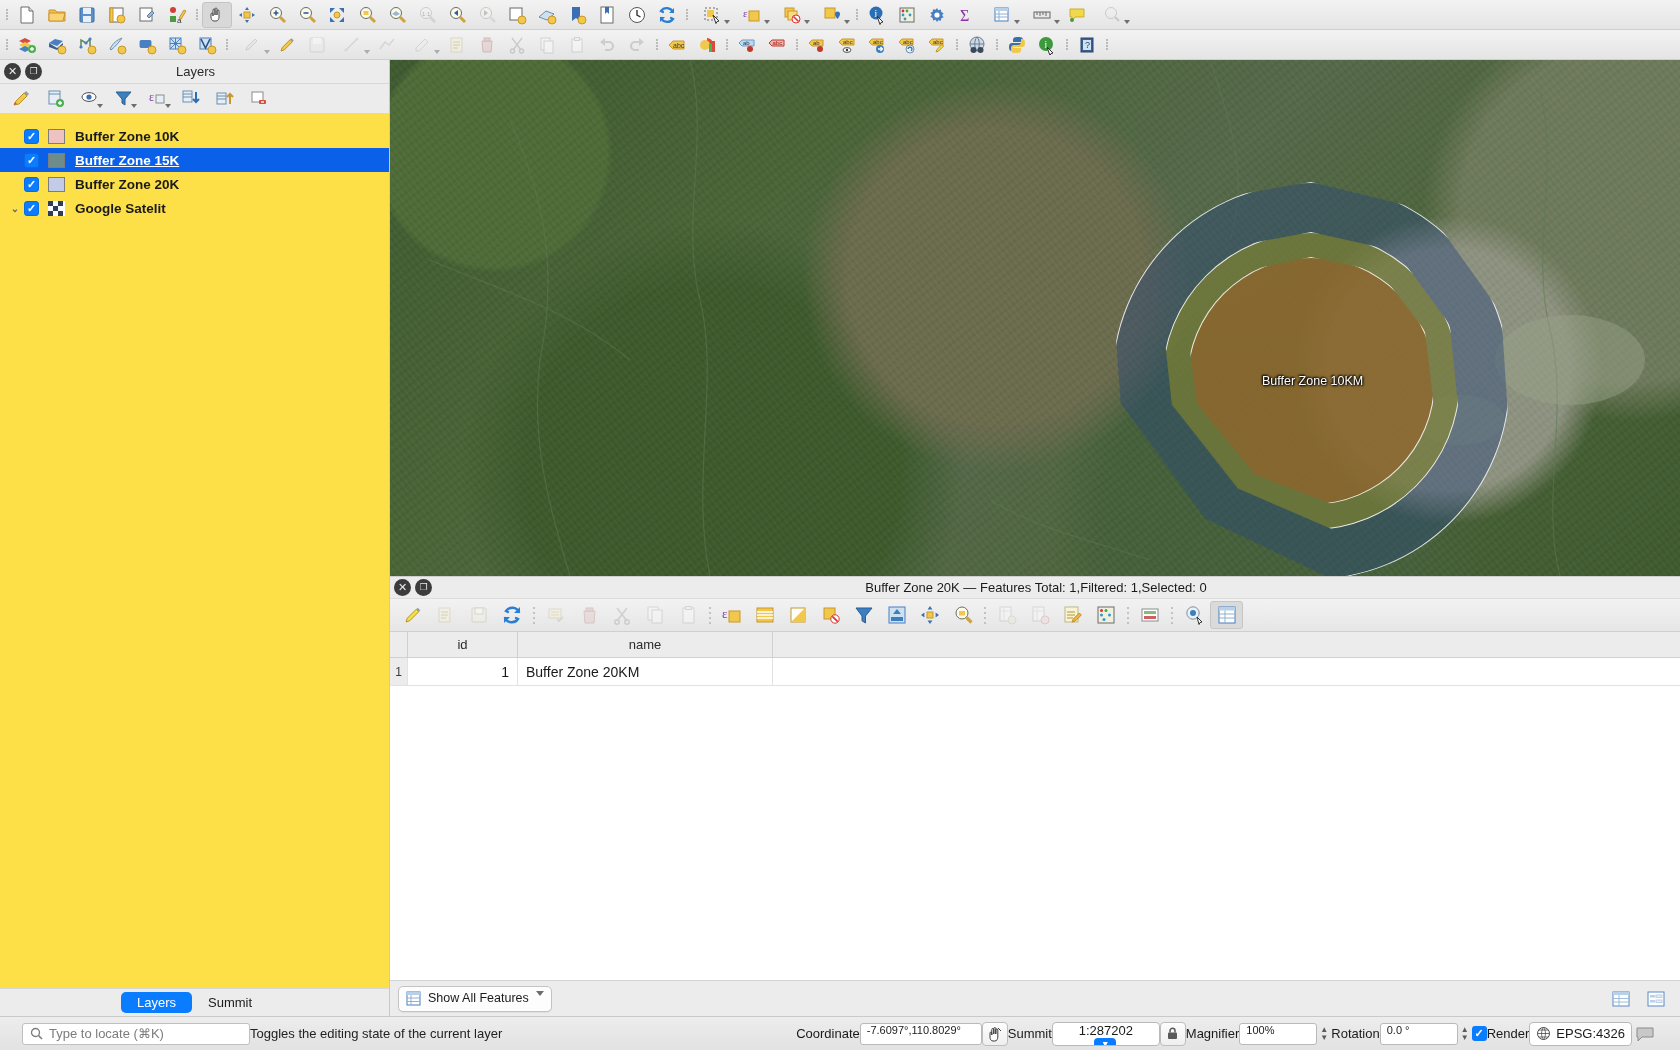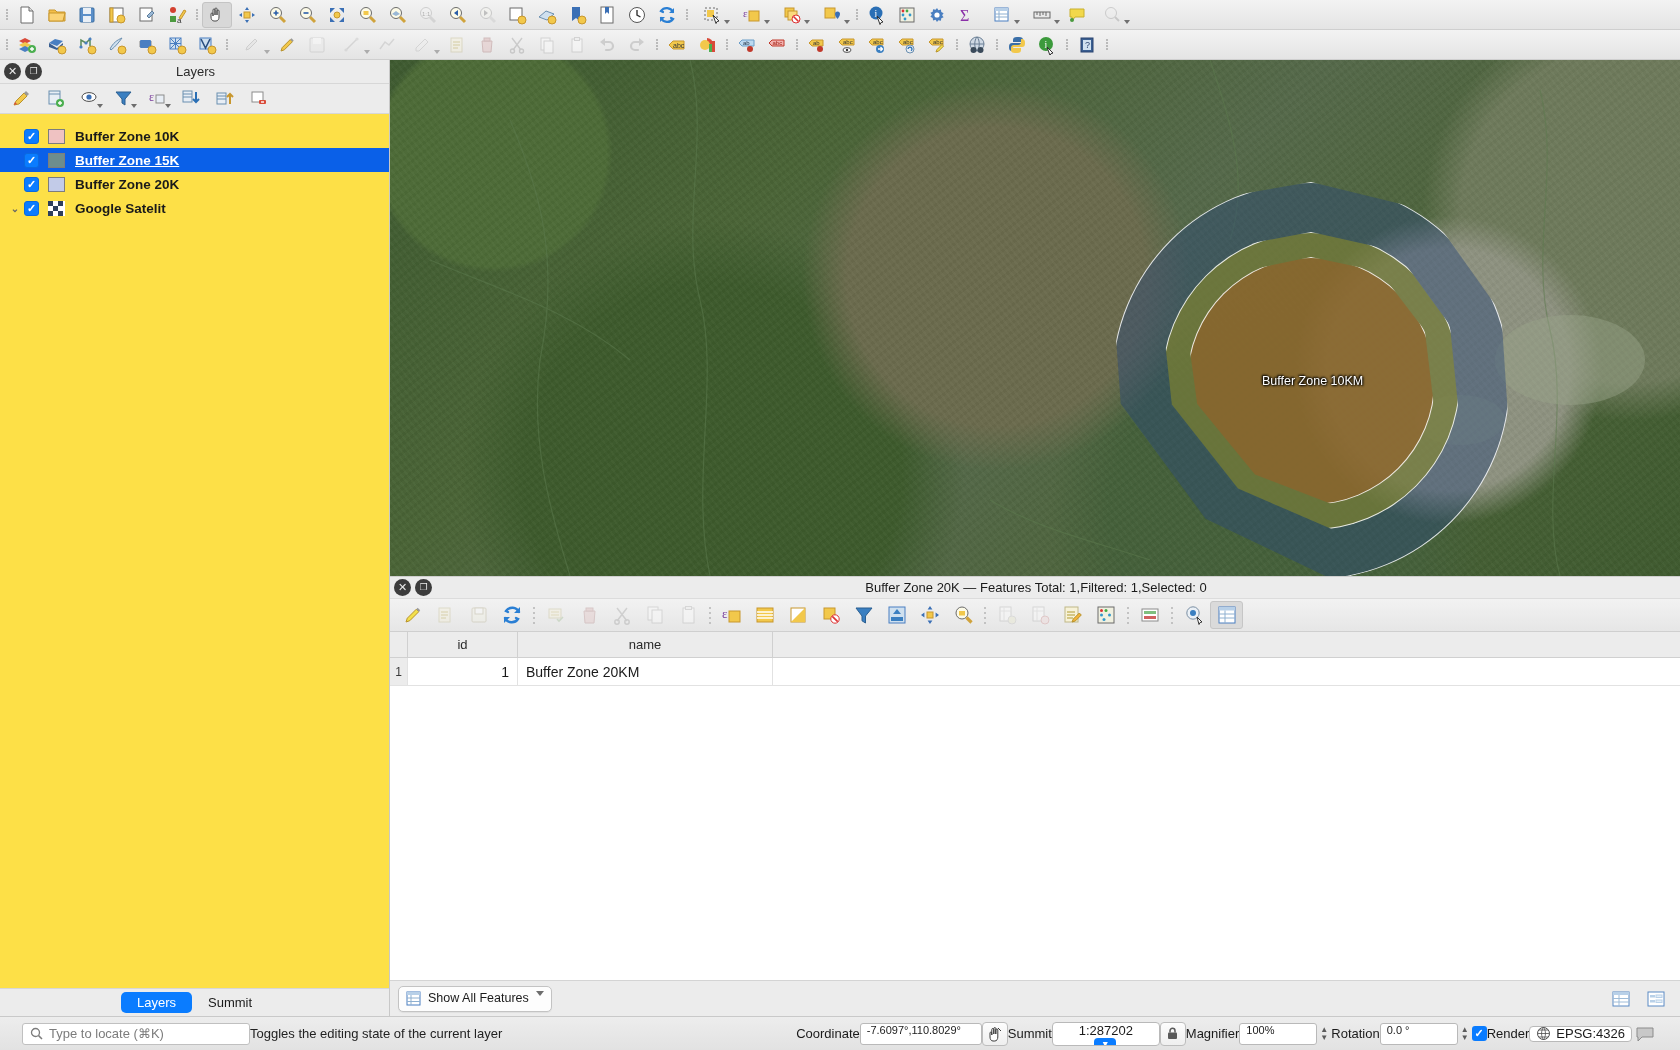--- a/index.html
+++ b/index.html
@@ -246,21 +246,21 @@
   .scombo .val { padding: 0 8px; }
   .scombo .arrow {
     width: 22px; height: 22px; margin: 0 1px 0 0; background: #0a7cff; border-radius: 4px;
     display: flex; align-items: center; justify-content: center; color: #fff; font-size: 10px;
   }
   .spin { display:flex; flex-direction:column; justify-content:center; width:14px; height:22px; color:#5a5a5a;}
   .spin i { display:block; font-size:8px; line-height:8px; text-align:center; font-style:normal;}
   .schk { width: 15px; height: 15px; background: #0a7cff; border-radius: 3px;
     display:flex;align-items:center;justify-content:center;color:#fff;font-size:11px;font-weight:bold; }
   .epsg { display: flex; align-items: center; gap: 5px; background:#fff; border:1px solid #b9b9b9;
-    border-radius:4px; height:16px; padding:0 6px; }
+    border-radius:4px; height:24px; padding:0 6px; }
 </style>
 </head>
 <body>
 
 <div id="app">
 
   <div class="toolbar-row">
     <div class="tb-handle">
         <span>
           <i></i>

